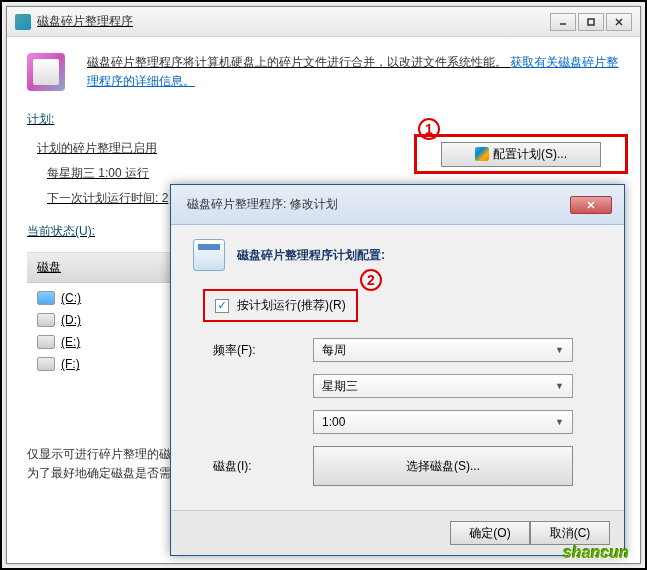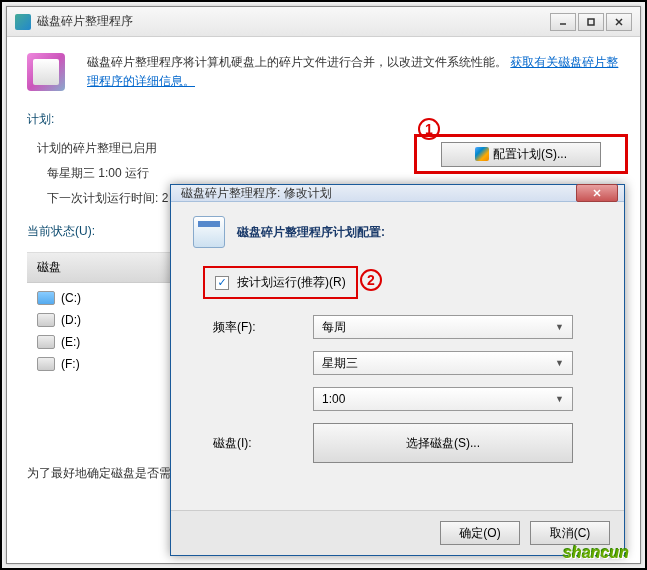--- a/index.html
+++ b/index.html
@@ -1,18 +1,18 @@
 <!DOCTYPE html>
 <html><head>
 <meta charset="utf-8">
 <style>
 * { box-sizing: border-box; margin: 0; padding: 0; font-family: "Microsoft YaHei", "Segoe UI", sans-serif; }
 body { background: #f0f0f0; width: 647px; height: 570px; position: relative; overflow: hidden; border: 2px solid #000; }
 
-.main-window { position: absolute; top: 4px; left: 4px; width: 635px; height: 558px; background: #fff; border: 1px solid #888; box-shadow: 0 0 3px rgba(0,0,0,0.2); }
+.main-window { position: absolute; top: 4px; left: 4px; width: 635px; height: 558px; background: #fff; border: 1px solid #888; box-shadow: 0 0 3px rgba(0,0,0,0.2); text-decoration: underline; }
 .titlebar { background: linear-gradient(#f8f8f8, #e8e8e8); height: 30px; border-bottom: 1px solid #d0d0d0; display: flex; align-items: center; padding: 0 8px; }
 .titlebar-icon { width: 16px; height: 16px; background: linear-gradient(135deg, #4a9, #28c); border-radius: 2px; margin-right: 6px; }
 .titlebar-text { font-size: 12px; color: #333; flex: 1; }
 .win-controls { display: flex; gap: 2px; }
 .win-btn { width: 26px; height: 18px; border: 1px solid #aaa; background: linear-gradient(#f8f8f8, #e0e0e0); display: flex; align-items: center; justify-content: center; font-size: 10px; cursor: pointer; }
 .win-btn svg { width: 10px; height: 10px; }
 
 .content { padding: 16px 20px; }
 .info-row { display: flex; gap: 10px; margin-bottom: 20px; }
 .info-icon { width: 38px; height: 38px; background: linear-gradient(135deg, #e8d, #c5b, #8ac); border-radius: 4px; flex-shrink: 0; position: relative; }
@@ -30,41 +30,41 @@
 
 .disk-header { background: linear-gradient(#eee, #d8d8d8); padding: 6px 10px; font-size: 12px; border-top: 1px solid #ddd; border-bottom: 1px solid #ccc; margin-top: 4px; }
 .disk-list { padding: 4px 0; }
 .disk-item { padding: 4px 10px; font-size: 12px; display: flex; align-items: center; gap: 6px; }
 .drive-icon { width: 18px; height: 14px; background: linear-gradient(#eee, #ccc); border: 1px solid #999; border-radius: 2px; display: inline-block; }
 .drive-icon.c { background: linear-gradient(#8cf, #5ae); }
 
 .bottom-note { font-size: 12px; color: #333; position: absolute; bottom: 80px; left: 20px; line-height: 1.6; }
 
 .dialog { position: absolute; top: 182px; left: 168px; width: 455px; height: 372px; border: 1px solid #1a5a9a; box-shadow: 0 0 10px rgba(0,0,0,0.4); background: #f0f0f0; }
-.dialog-titlebar { background: linear-gradient(#e8eef6, #d4dff0); height: 17px; border-bottom: 1px solid #a8c0dc; display: flex; align-items: center; padding: 0 6px; }
+.dialog-titlebar { background: linear-gradient(#e8eef6, #d4dff0); height: 40px; border-bottom: 1px solid #a8c0dc; display: flex; align-items: center; padding: 0 12px; }
 .dialog-title { font-size: 12px; color: #333; flex: 1; padding-left: 4px; }
 .dlg-close { width: 42px; height: 18px; background: linear-gradient(#e8a0a0, #c85555); border: 1px solid #a04040; border-radius: 2px; display: flex; align-items: center; justify-content: center; color: #fff; font-size: 11px; cursor: pointer; }
 
 .dlg-body { padding: 14px 22px; }
 .dlg-header-row { display: flex; align-items: center; gap: 12px; margin-bottom: 18px; }
 .calendar-icon { width: 32px; height: 32px; background: linear-gradient(#fff, #cce0f0); border: 1px solid #88aacc; border-radius: 3px; position: relative; }
 .calendar-icon::before { content: ""; position: absolute; top: 4px; left: 4px; right: 4px; height: 6px; background: #5588cc; }
 .dlg-heading { font-size: 12px; font-weight: bold; color: #1a3a6a; }
 
 .checkbox-wrap { border: 2px solid #d00; padding: 6px 10px; display: inline-flex; align-items: center; gap: 8px; margin-left: 10px; margin-bottom: 16px; }
 .checkbox { width: 14px; height: 14px; border: 1px solid #888; background: #fff; display: flex; align-items: center; justify-content: center; color: #0066cc; font-size: 11px; cursor: pointer; }
 .checkbox-label { font-size: 12px; }
 
 .form-row { display: flex; align-items: center; margin-bottom: 12px; margin-left: 20px; }
 .form-label { width: 100px; font-size: 12px; }
 .combo { flex: 1; max-width: 260px; height: 24px; border: 1px solid #999; background: linear-gradient(#fff, #eee); font-size: 12px; padding: 0 8px; display: flex; align-items: center; justify-content: space-between; cursor: pointer; }
 .combo-arrow { font-size: 9px; color: #555; }
 .select-btn { flex: 1; max-width: 260px; height: 40px; border: 1px solid #888; background: linear-gradient(#f8f8f8, #dcdcdc); font-size: 12px; display: flex; align-items: center; justify-content: center; cursor: pointer; }
 
-.dlg-footer { position: absolute; bottom: 0; left: 0; right: 0; background: #e8e8e8; border-top: 1px solid #ccc; padding: 10px 14px; display: flex; justify-content: flex-end; gap: 10px; }
+.dlg-footer { position: absolute; bottom: 0; left: 0; right: 0; background: #e8e8e8; border-top: 1px solid #ccc; padding: 10px 14px; display: flex; justify-content: flex-end; }
 .dlg-btn { width: 80px; height: 24px; border: 1px solid #888; background: linear-gradient(#f8f8f8, #dcdcdc); font-size: 12px; cursor: pointer; display: flex; align-items: center; justify-content: center; }
 
 .watermark { position: absolute; bottom: 6px; right: 16px; font-size: 16px; font-weight: bold; font-style: italic; color: #6a0; text-shadow: 1px 1px 0 #fff, -1px -1px 0 #380; }
 </style>
 </head>
 <body>
 
 <div class="main-window">
   <div class="titlebar">
     <div class="titlebar-icon"></div>
@@ -126,20 +126,21 @@
   </div>
 
   <div class="config-btn-wrap">
     <div class="config-btn">
       <span class="shield-icon"></span>
       <span>配置计划(S)...</span>
     </div>
   </div>
 
   <div class="bottom-note">
+    <div>仅显示可进行碎片整理的磁</div>
     <div>为了最好地确定磁盘是否需</div>
   </div>
 </div>
 
 <div class="annotation" style="top:116px; left:416px;">1</div>
 
 <div class="dialog">
   <div class="dialog-titlebar">
     <div class="dialog-title">磁盘碎片整理程序: 修改计划</div>
     <div class="dlg-close">

